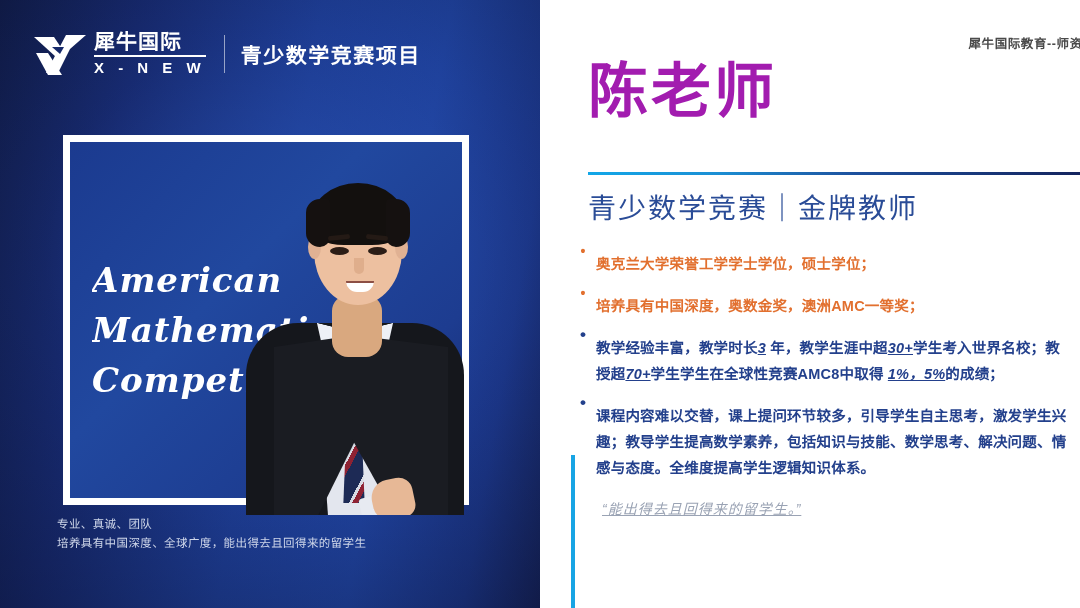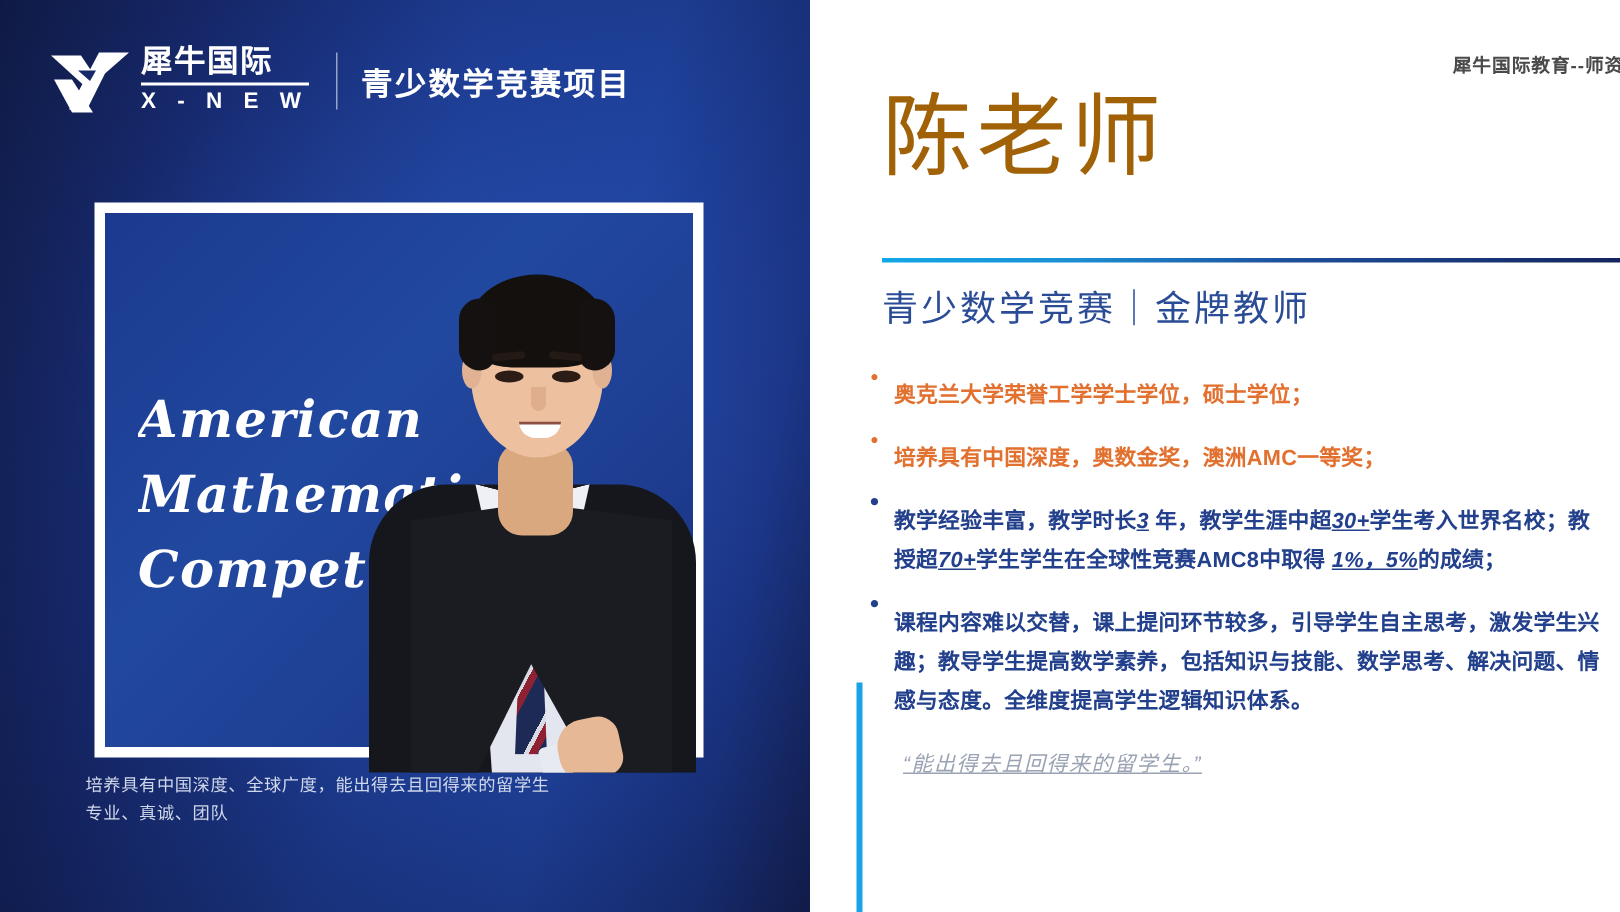--- a/index.html
+++ b/index.html
@@ -82,25 +82,25 @@
     transform:rotate(-14deg);border-radius:4px;}
 
   
   .left-caption{position:absolute;left:57px;top:515px;color:#cfd7ea;font-size:11.5px;line-height:19px;
     letter-spacing:.4px;}
 
   
   .right-panel{position:absolute;left:540px;top:0;width:615px;height:608px;background:#ffffff;}
   .kicker{position:absolute;right:46px;top:33px;color:#4a4a4a;font-size:12.5px;font-weight:bold;
     letter-spacing:.6px;}
-  .big-name{position:absolute;left:48px;top:62px;color:#a16207;font-size:60px;font-weight:normal;
+  .big-name{position:absolute;left:48px;top:62px;color:#a21caf;font-size:60px;font-weight:bold;
     letter-spacing:3px;line-height:1;}
   .rule{position:absolute;left:48px;top:172px;width:492px;height:3px;
     background:linear-gradient(90deg,#12a7e8 0%,#1b8fd4 26%,#1d4f9c 55%,#14245e 100%);}
-  .subtitle{position:absolute;left:48px;top:186px;color:#2a4c97;font-size:24px;letter-spacing:2px;
+  .subtitle{position:absolute;left:48px;top:186px;color:#2a4c97;font-size:28px;letter-spacing:2px;
     font-weight:400;}
 
   .bullets{position:absolute;left:30px;top:238px;width:500px;}
   .bullet{display:flex;margin-bottom:3px;}
   .bullet .dot{flex:0 0 auto;width:26px;text-align:center;font-size:14px;line-height:26px;}
   .bullet .txt{flex:1 1 auto;font-size:14.5px;line-height:26px;letter-spacing:.2px;margin-top:13px;}
   .b-orange .dot,.b-orange .txt{color:#e2702f;font-weight:bold;}
   .b-navy  .dot,.b-navy  .txt{color:#23408c;font-weight:bold;}
   .b-navy  .dot{font-size:17px;}
   .em{font-style:italic;font-weight:bold;text-decoration:underline;}
@@ -174,22 +174,22 @@
       <div class="ph-browR"></div>
       <div class="ph-eyeL"></div>
       <div class="ph-eyeR"></div>
       <div class="ph-nose"></div>
       <div class="ph-mouth"></div>
       <div class="ph-cuff"></div>
       <div class="ph-hand"></div>
     </div>
 
     <div class="left-caption">
+      <div>专业、真诚、团队</div>
       <div>培养具有中国深度、全球广度，能出得去且回得来的留学生</div>
-      <div>专业、真诚、团队</div>
     </div>
   </div>
 
   <div class="right-panel">
     <div class="kicker">犀牛国际教育--师资介绍</div>
     <div class="big-name">陈老师</div>
     <div class="rule"></div>
     <div class="subtitle">青少数学竞赛｜金牌教师</div>
 
     <div class="bullets" id="bullet-list">

